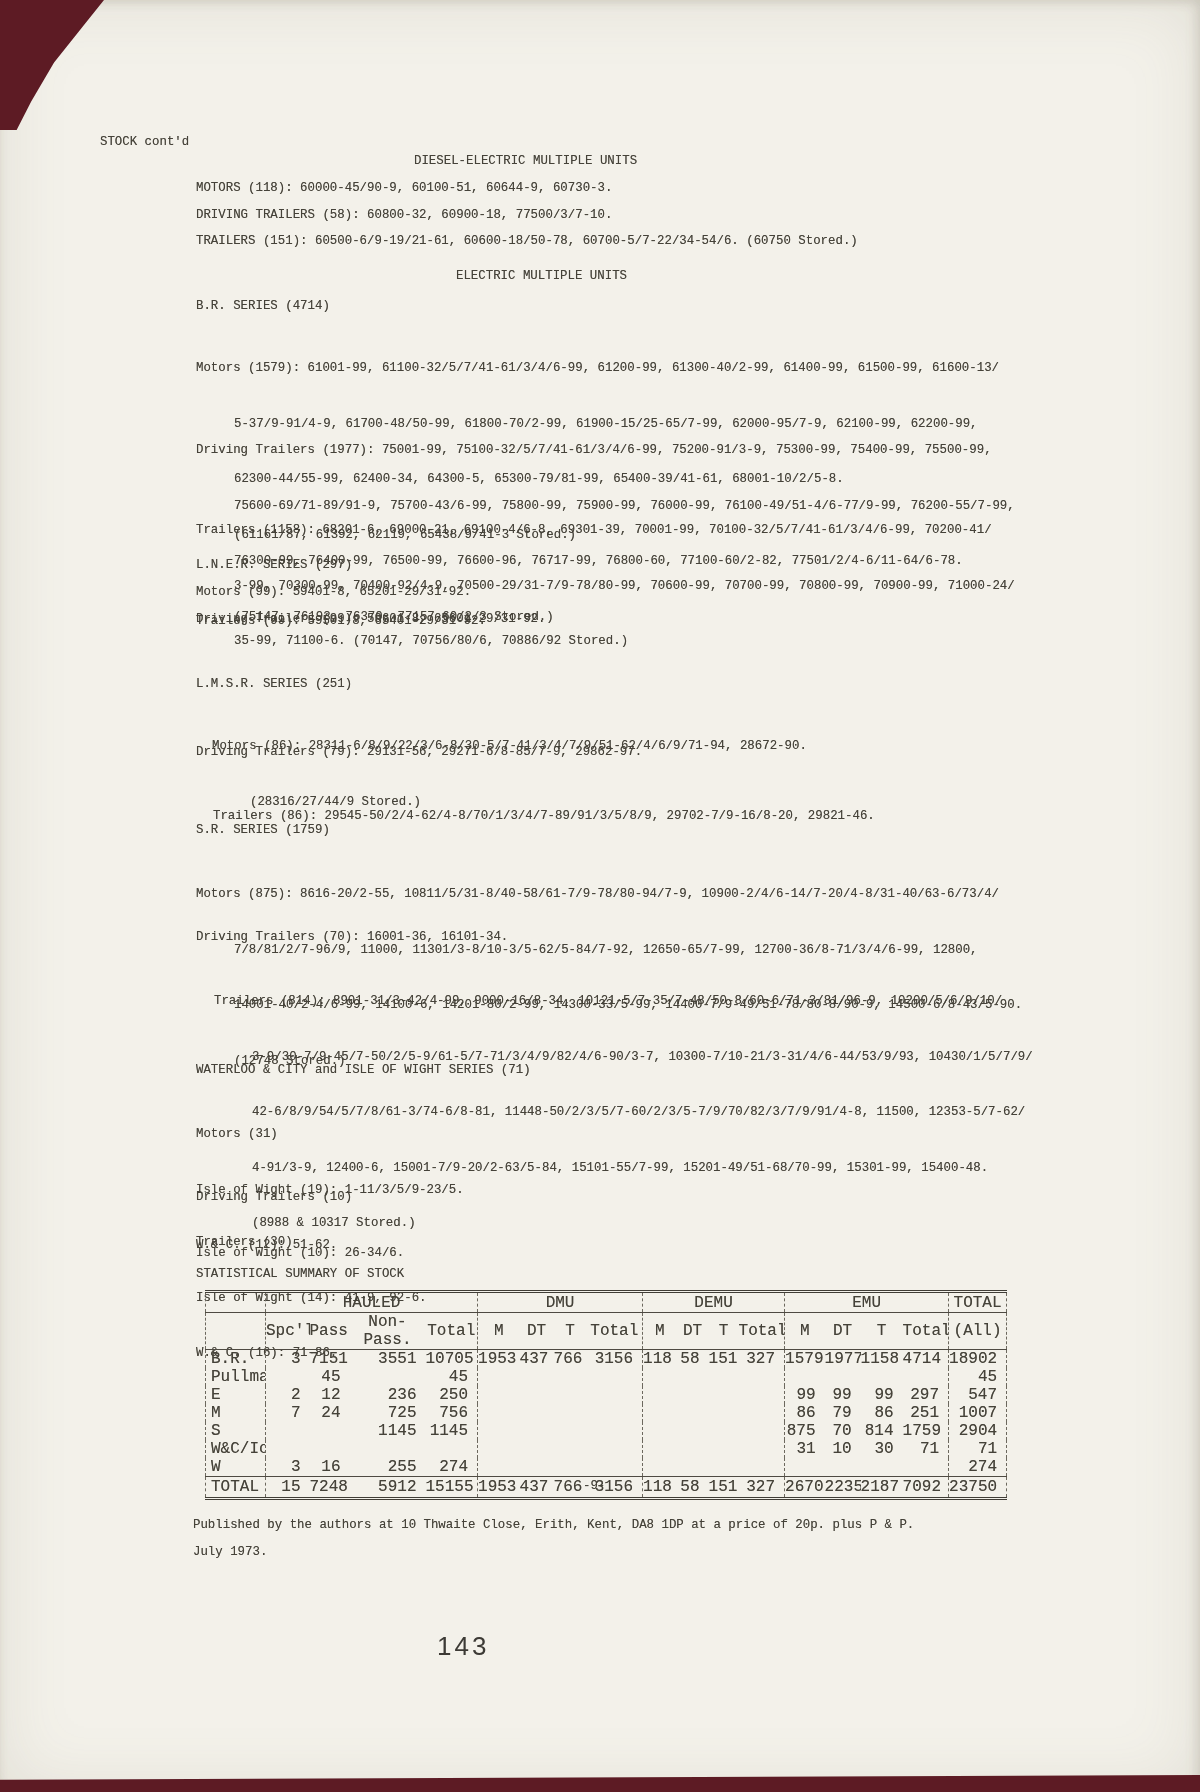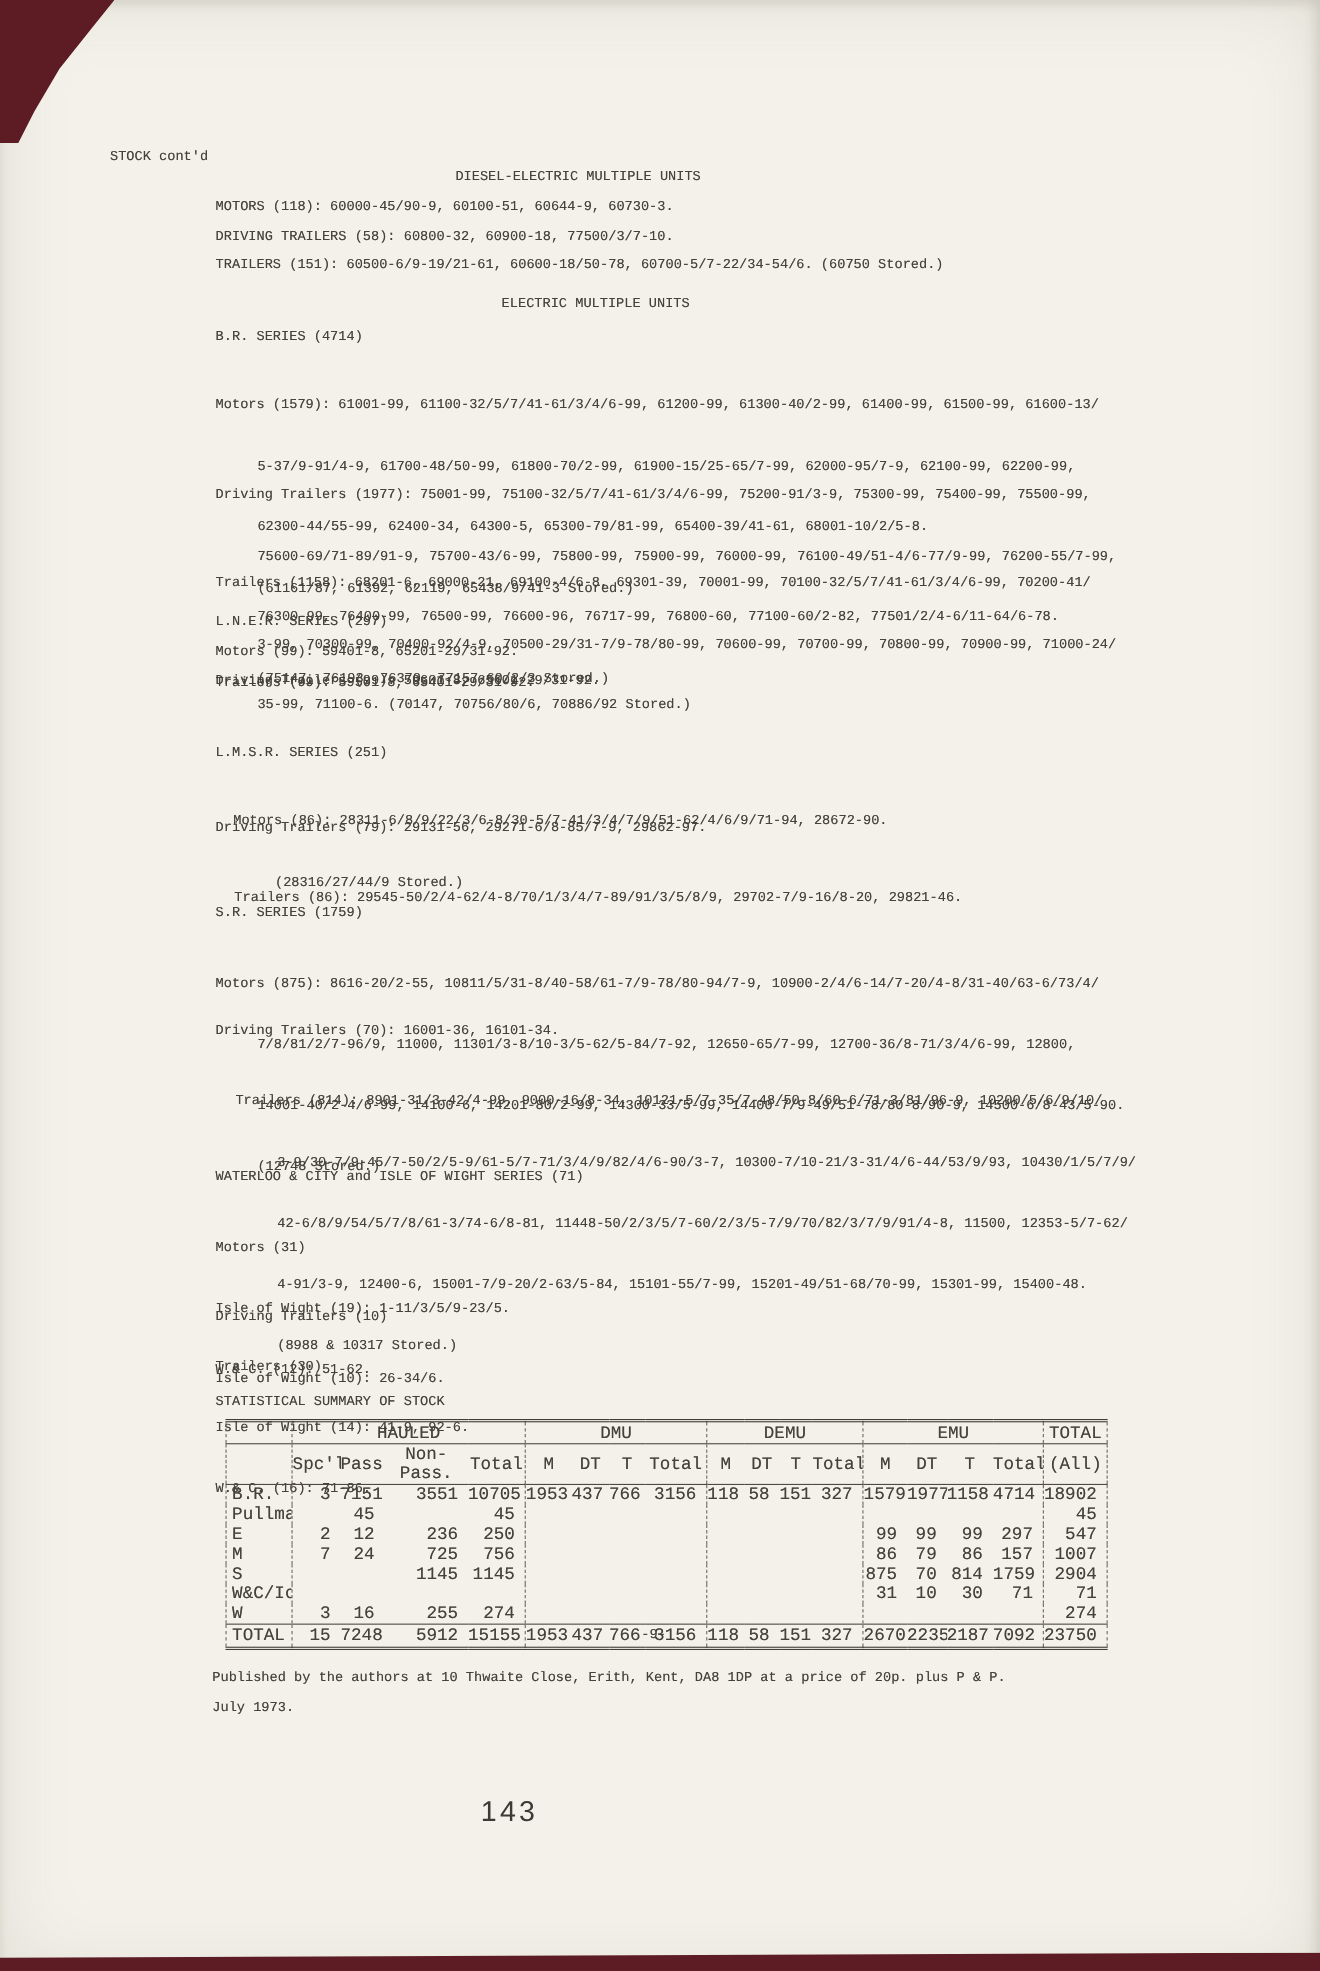--- a/index.html
+++ b/index.html
@@ -257,21 +257,21 @@
           <td class="num-cell"></td>
           <td class="num-cell"></td>
           <td class="num-cell"></td>
           <td class="num-cell sep"></td>
           <td class="num-cell"></td>
           <td class="num-cell"></td>
           <td class="num-cell"></td>
           <td class="num-cell sep">86</td>
           <td class="num-cell">79</td>
           <td class="num-cell">86</td>
-          <td class="num-cell">157</td>
+          <td class="num-cell">251</td>
           <td class="num-cell sep">1007</td>
         </tr>
         <tr class="data-row">
           <td class="label-cell">S</td>
           <td class="num-cell sep"></td>
           <td class="num-cell"></td>
           <td class="num-cell">1145</td>
           <td class="num-cell">1145</td>
           <td class="num-cell sep"></td>
           <td class="num-cell"></td>

